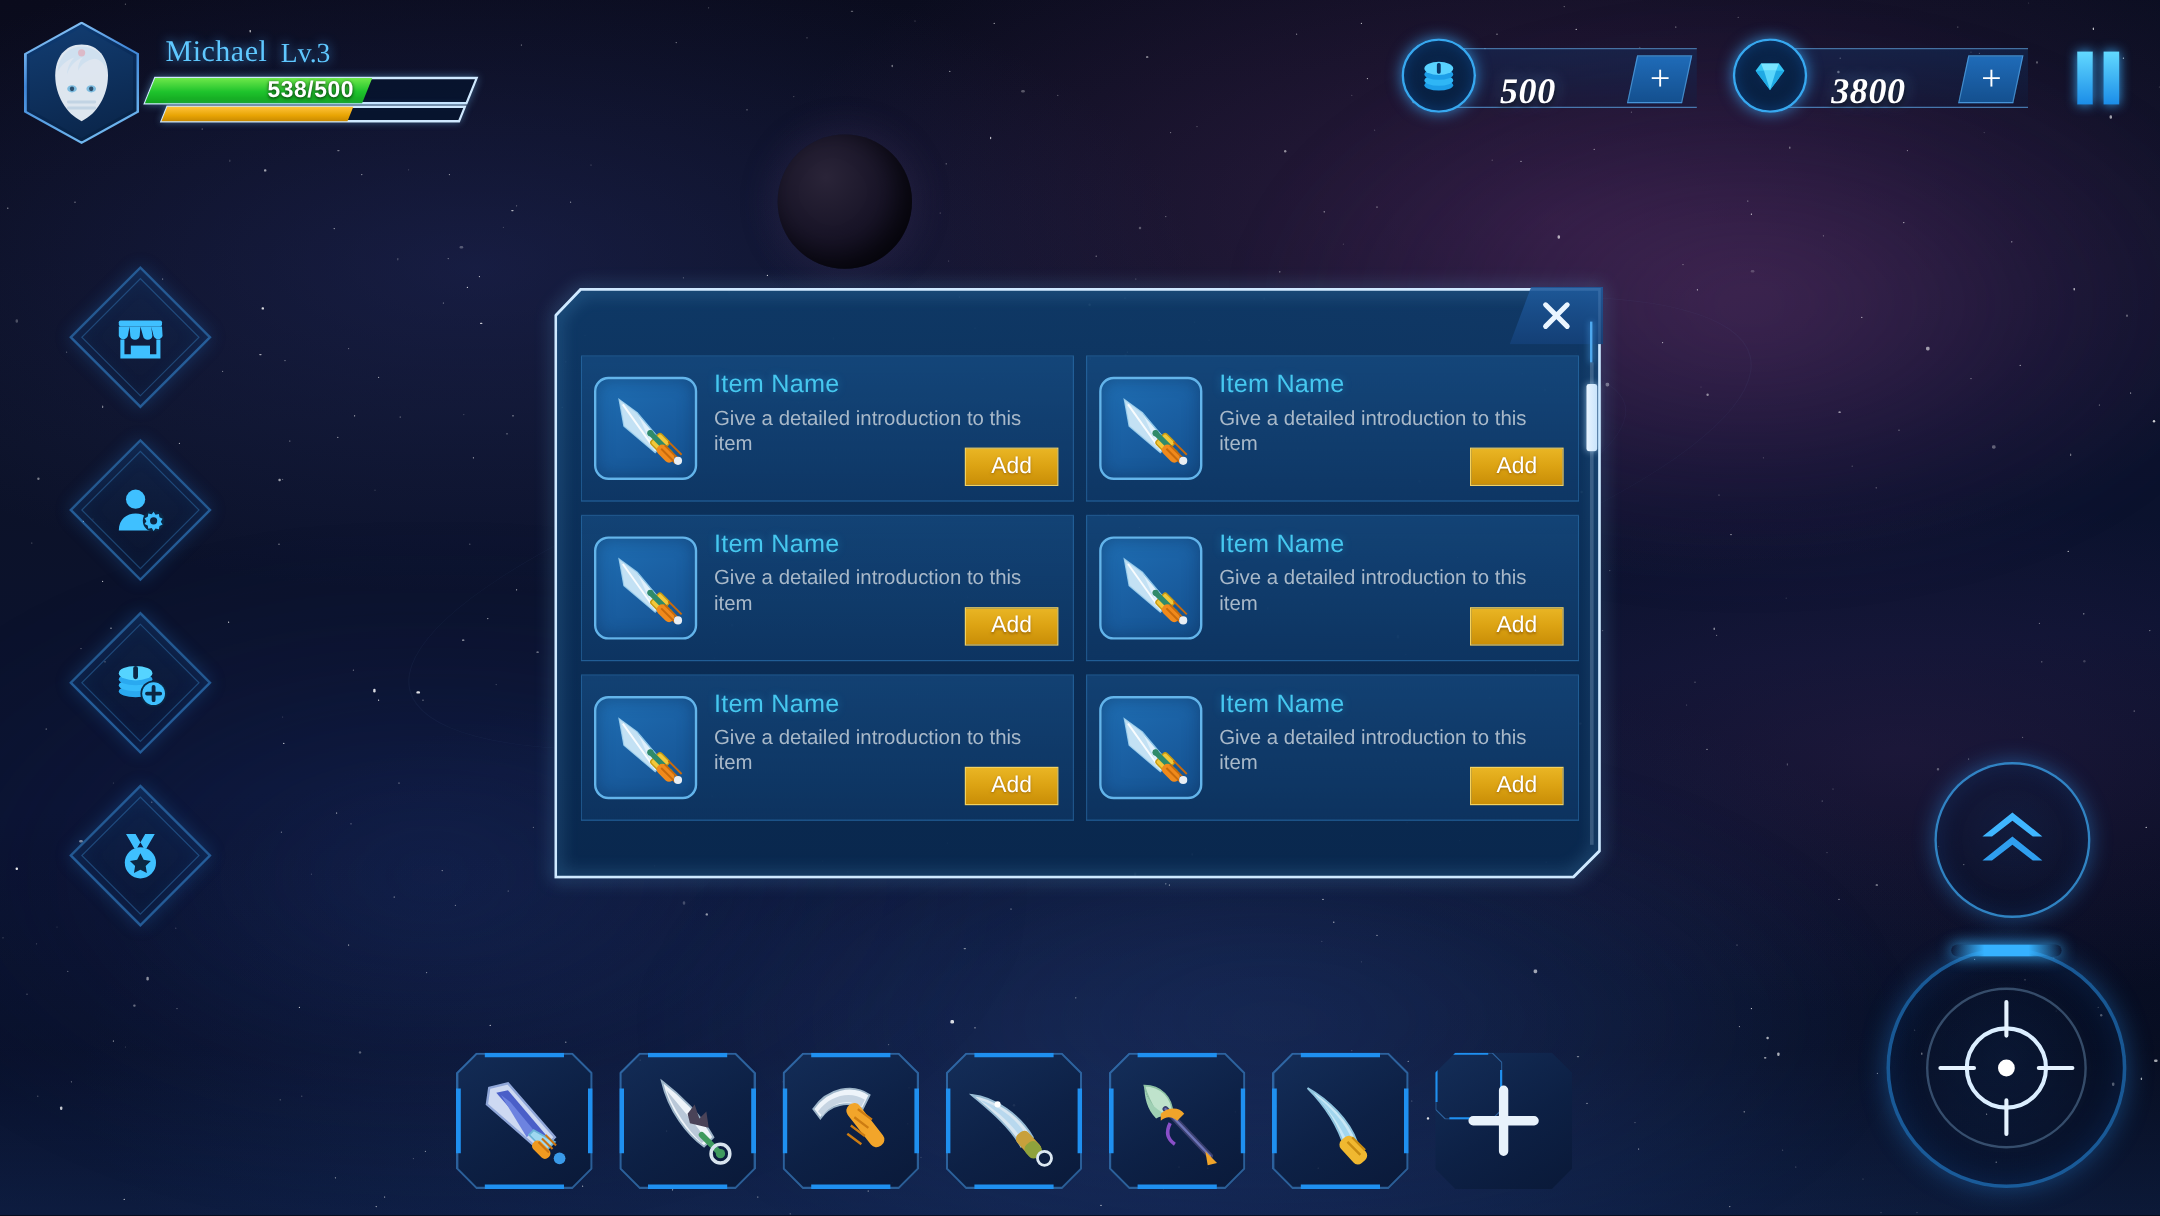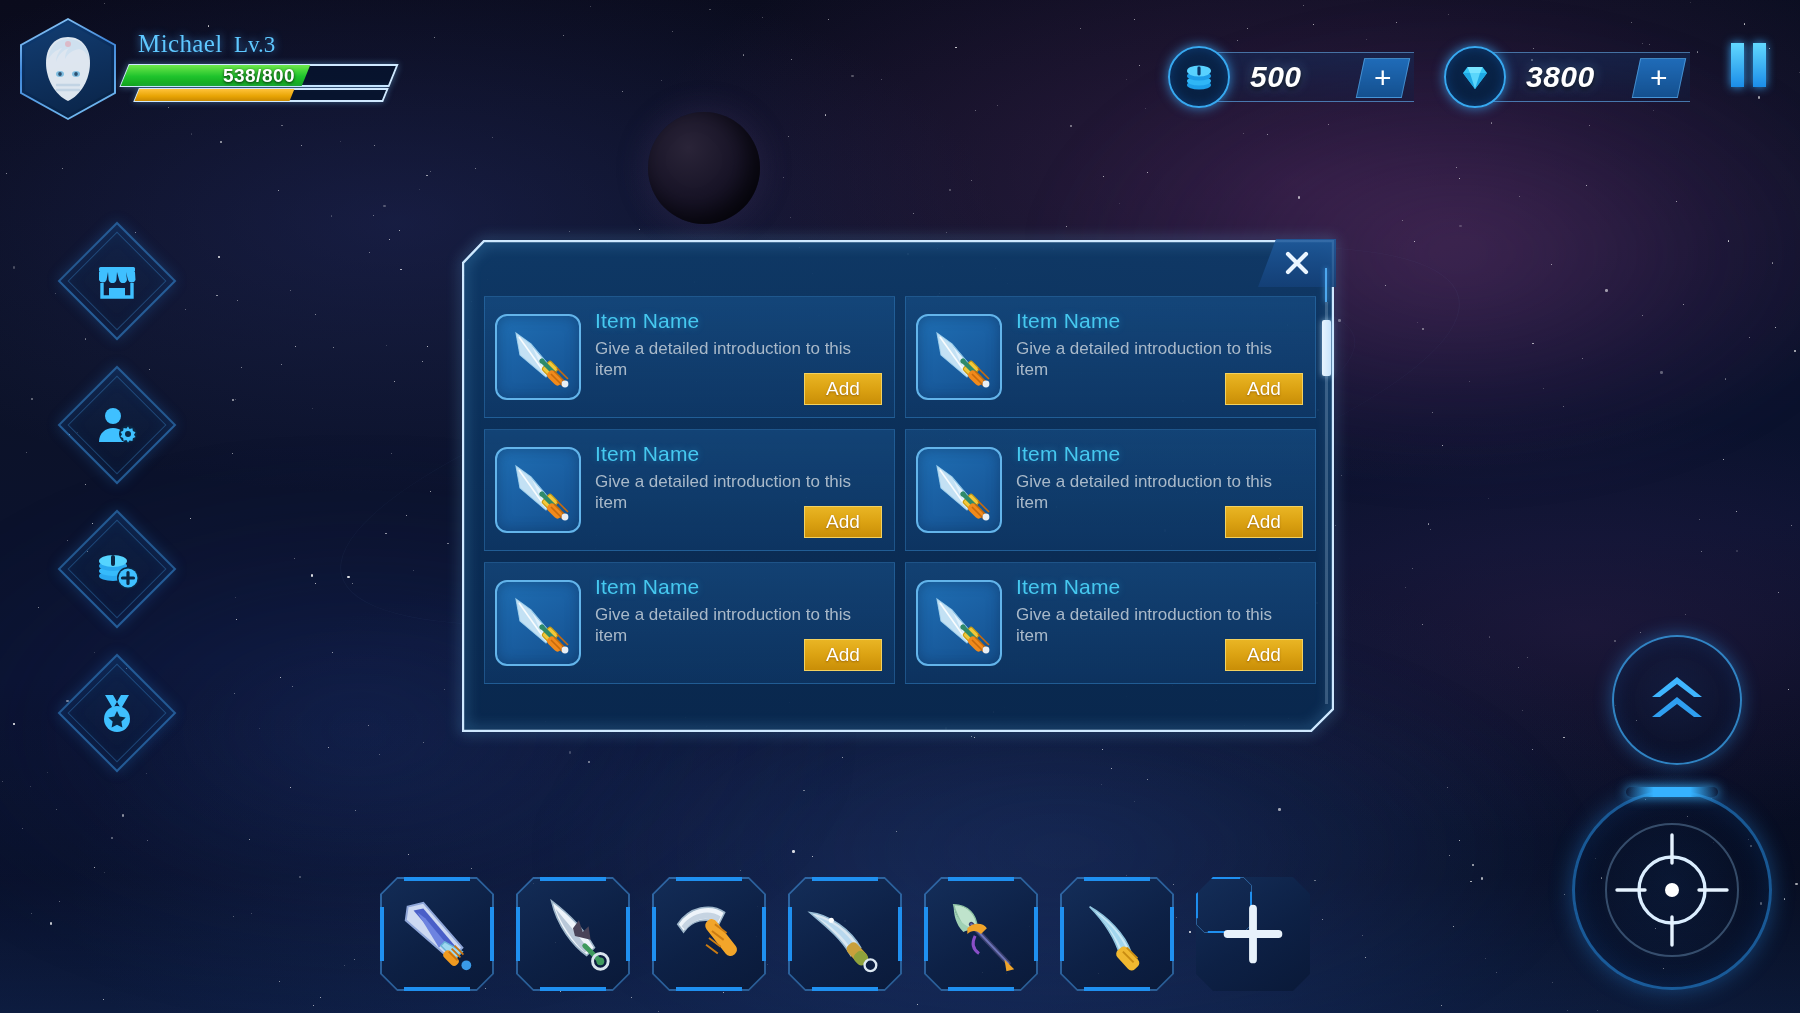--- a/index.html
+++ b/index.html
@@ -125,22 +125,22 @@
     box-shadow:0 0 6px rgba(120,200,255,.40);
   }
   .bar2-fill {
     position:absolute; left:1px; top:1px; bottom:1px; width:62%;
     transform:skewX(-22deg); transform-origin:left center;
     background:linear-gradient(to bottom,#ffc33a,#e8a404 60%,#c98a02);
   }
 
   
   .cur {
-    position:absolute; top:48px; height:58px;
-    display:flex; align-items:center;
+    position:absolute; top:36px; height:58px;
+    display:flex; align-items:flex-end;font-family:Liberation Serif, serif;
   }
   #currency-coins { left:1168px; width:246px; }
   #currency-gems  { left:1444px; width:246px; }
   .cur-bar {
     position:absolute; left:34px; right:0; top:4px; bottom:4px;
     border-top:1px solid rgba(110,190,255,.55);
     border-bottom:1px solid rgba(110,190,255,.55);
     background:linear-gradient(to bottom, rgba(18,52,104,.42), rgba(10,28,62,.30));
   }
   .cur-orb {
@@ -785,21 +785,21 @@
         <path d="M20 52h22M20 57h22" stroke="#c2d4e4" stroke-width="2.4" stroke-linecap="round"></path>
         <circle cx="31" cy="11" r="3" fill="#e89aa8" opacity=".55"></circle>
       </svg>
     </div>
     <div class="pname">Michael</div>
     <div class="plevel">Lv.3</div>
 
     <div class="bar-wrap">
       <div class="bar-skew"></div>
       <div class="bar-fill" id="hp-fill" style="width: 67%;"></div>
-      <div class="bar-text">538/800</div>
+      <div class="bar-text">538/500</div>
     </div>
     <div class="bar2-wrap">
       <div class="bar2-skew"></div>
       <div class="bar2-fill" id="xp-fill" style="width: 62%;"></div>
     </div>
   </div>
 
   <div class="cur" id="currency-coins">
     <div class="cur-bar"></div>
     <div class="cur-orb">

